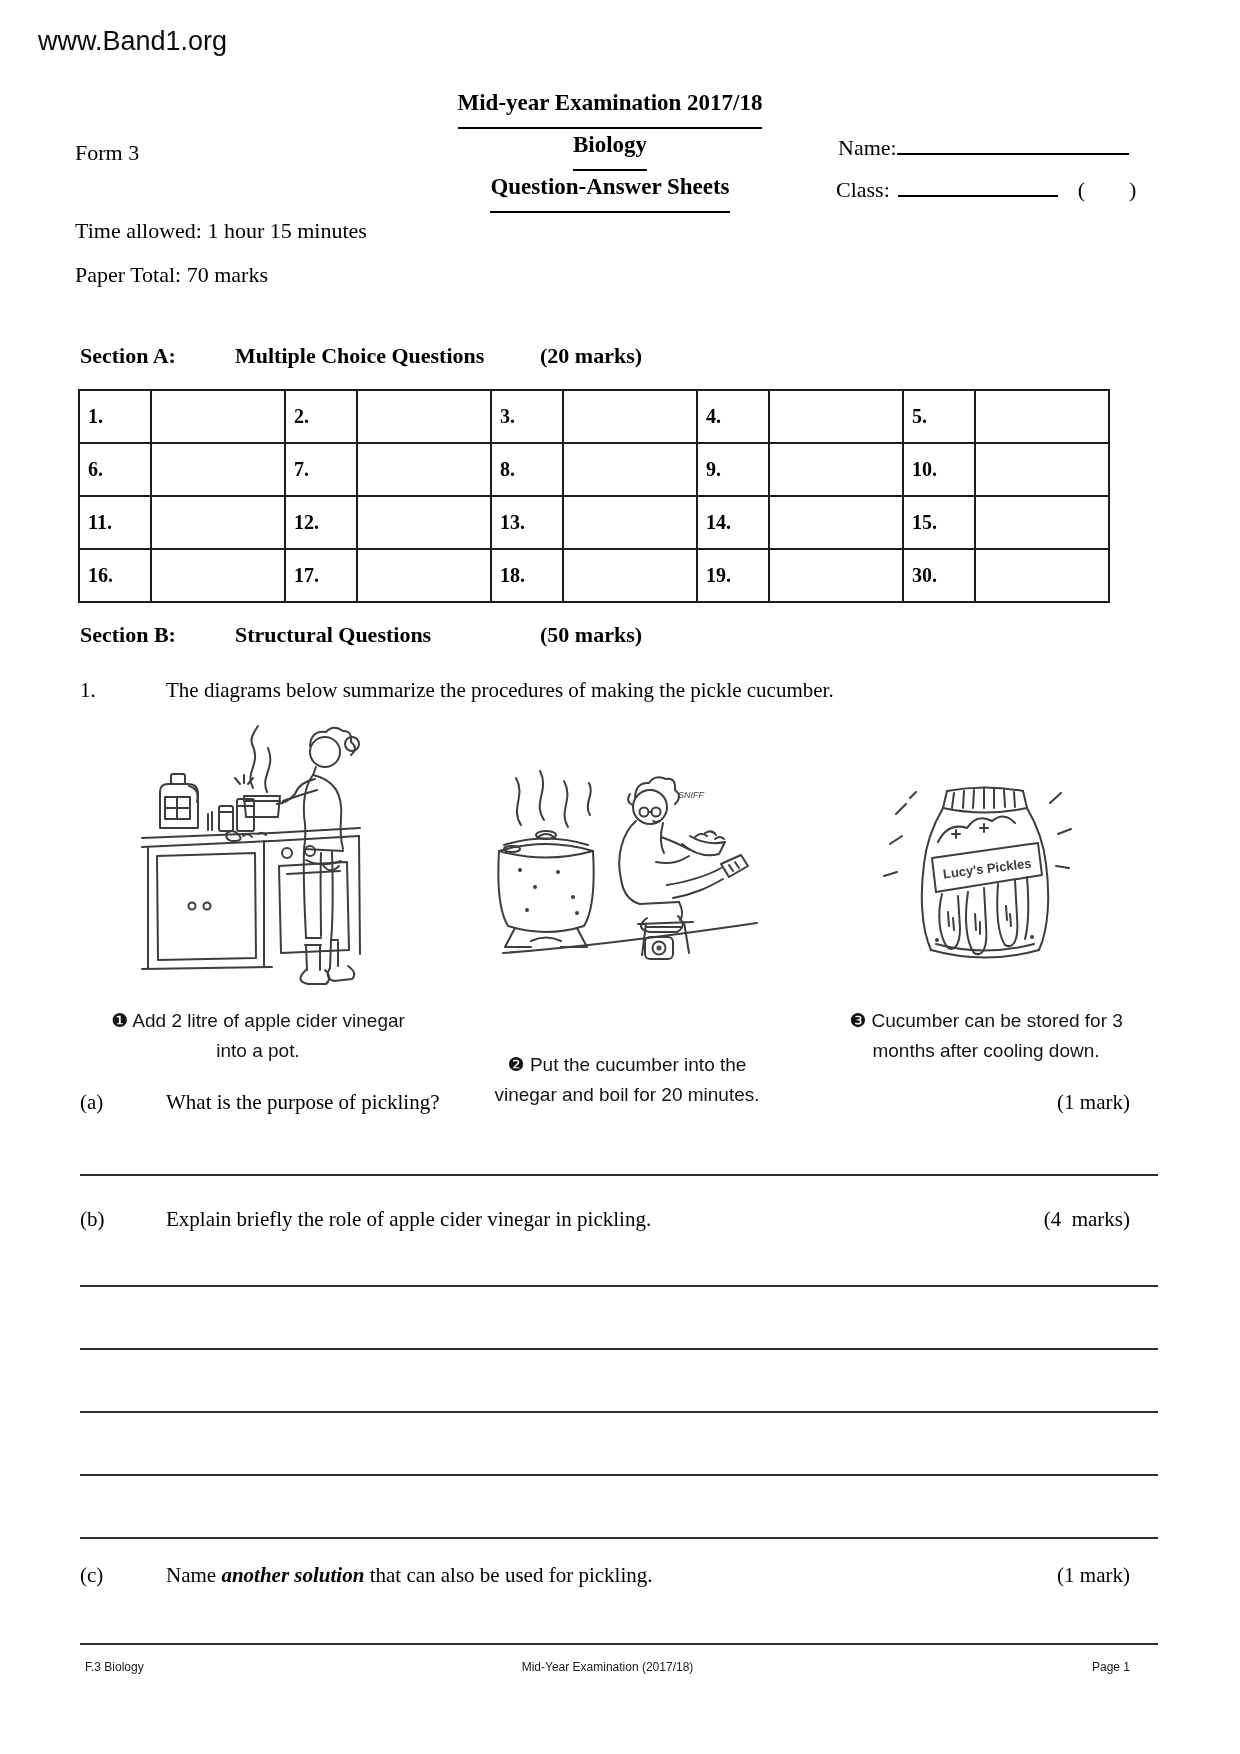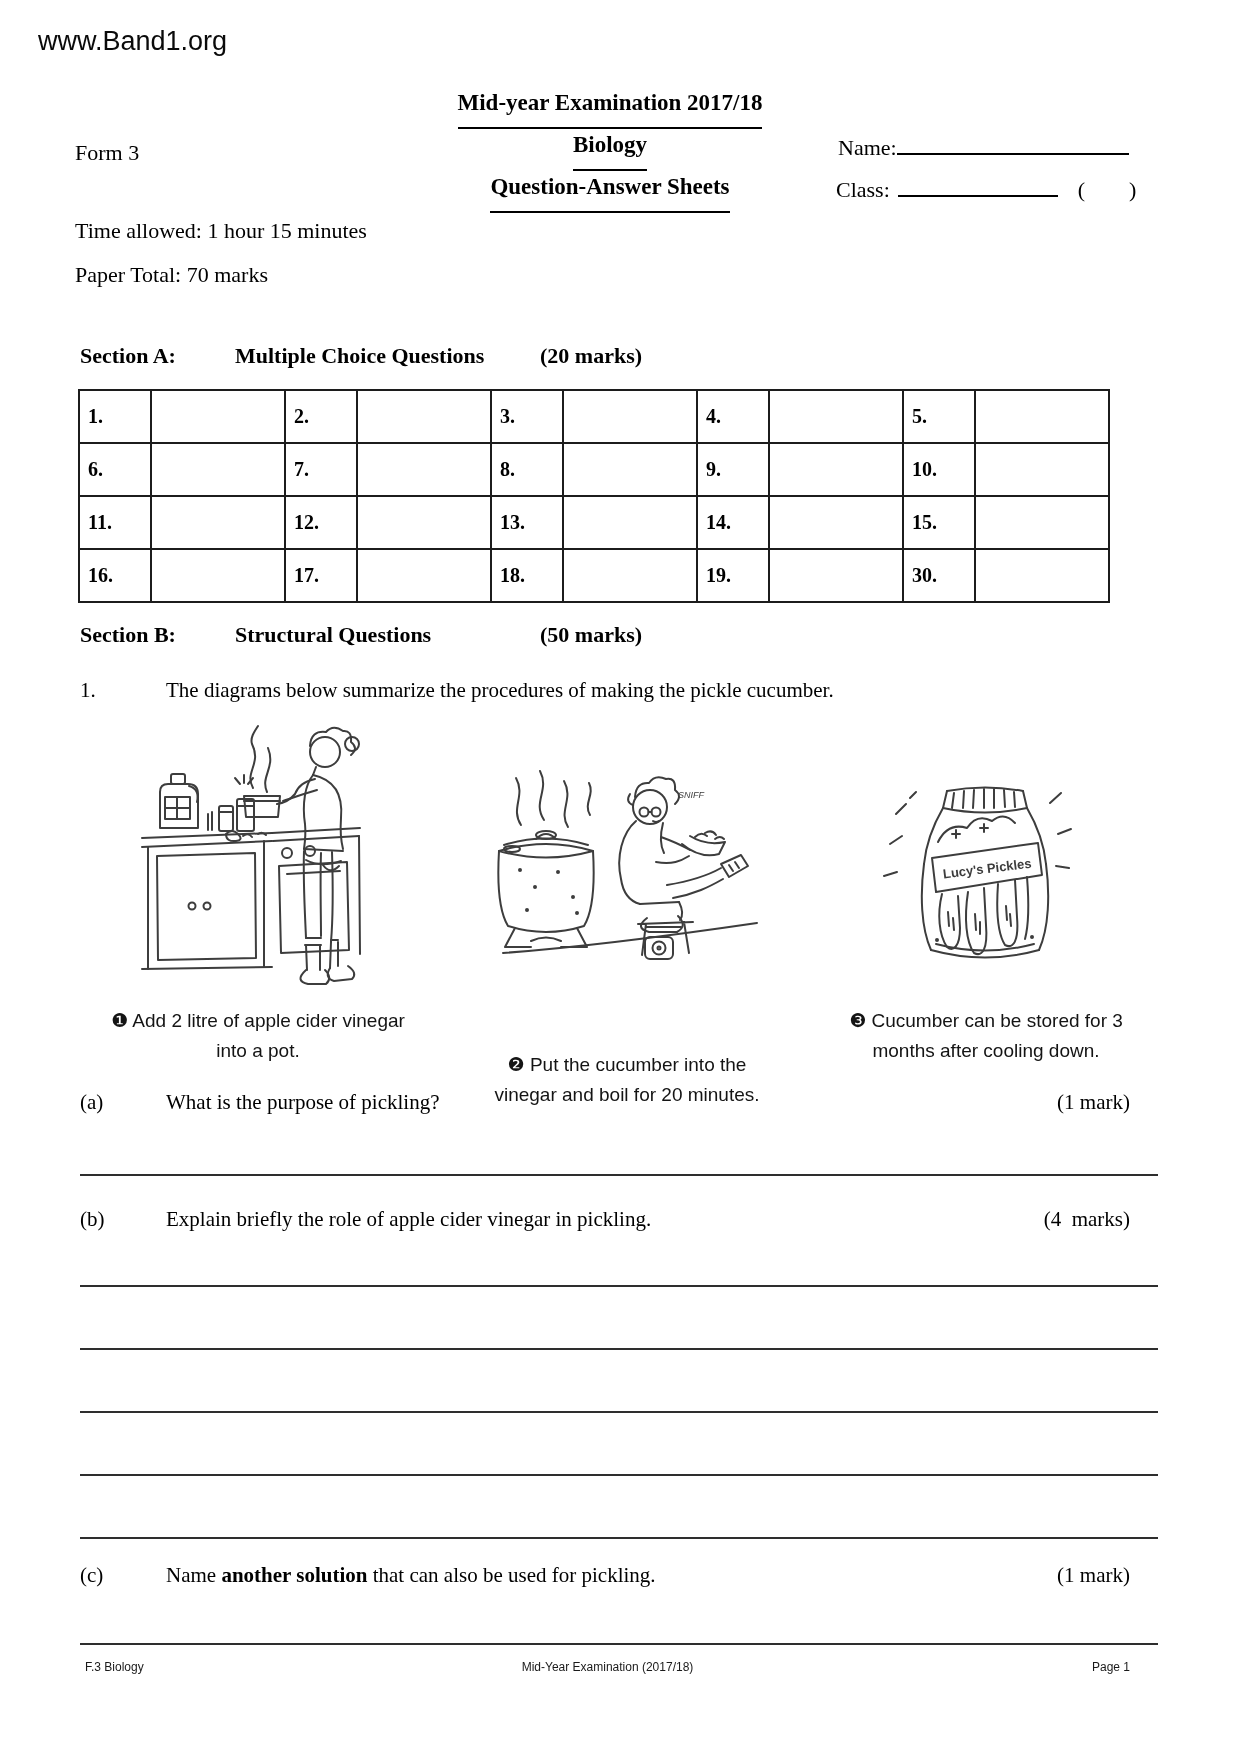--- a/index.html
+++ b/index.html
@@ -290,21 +290,21 @@
   <div class="abs lines" style="top:1224px;">
       <div class="ans-line"></div>
       <div class="ans-line"></div>
       <div class="ans-line"></div>
       <div class="ans-line"></div>
       <div class="ans-line"></div>
     </div>
 
   <div class="abs part-row" style="top:1563px;">
     <span class="pid">(c)</span>
-    <span class="ptext"><span>Name </span><span style="font-weight: bold; ">another solution</span><span> that can also be used for pickling.</span></span>
+    <span class="ptext"><span>Name </span><span style="font-weight: bold; font-style: italic;">another solution</span><span> that can also be used for pickling.</span></span>
     <span class="pmarks">(1 mark)</span>
   </div>
   <div class="abs lines" style="top:1582px;">
       <div class="ans-line"></div>
     </div>
 
   <div class="abs sans footer" style="top:1660px;">
     <span class="f-left">F.3 Biology</span>
     <span class="f-center">Mid-Year Examination (2017/18)</span>
     <span class="f-right">Page 1</span>

